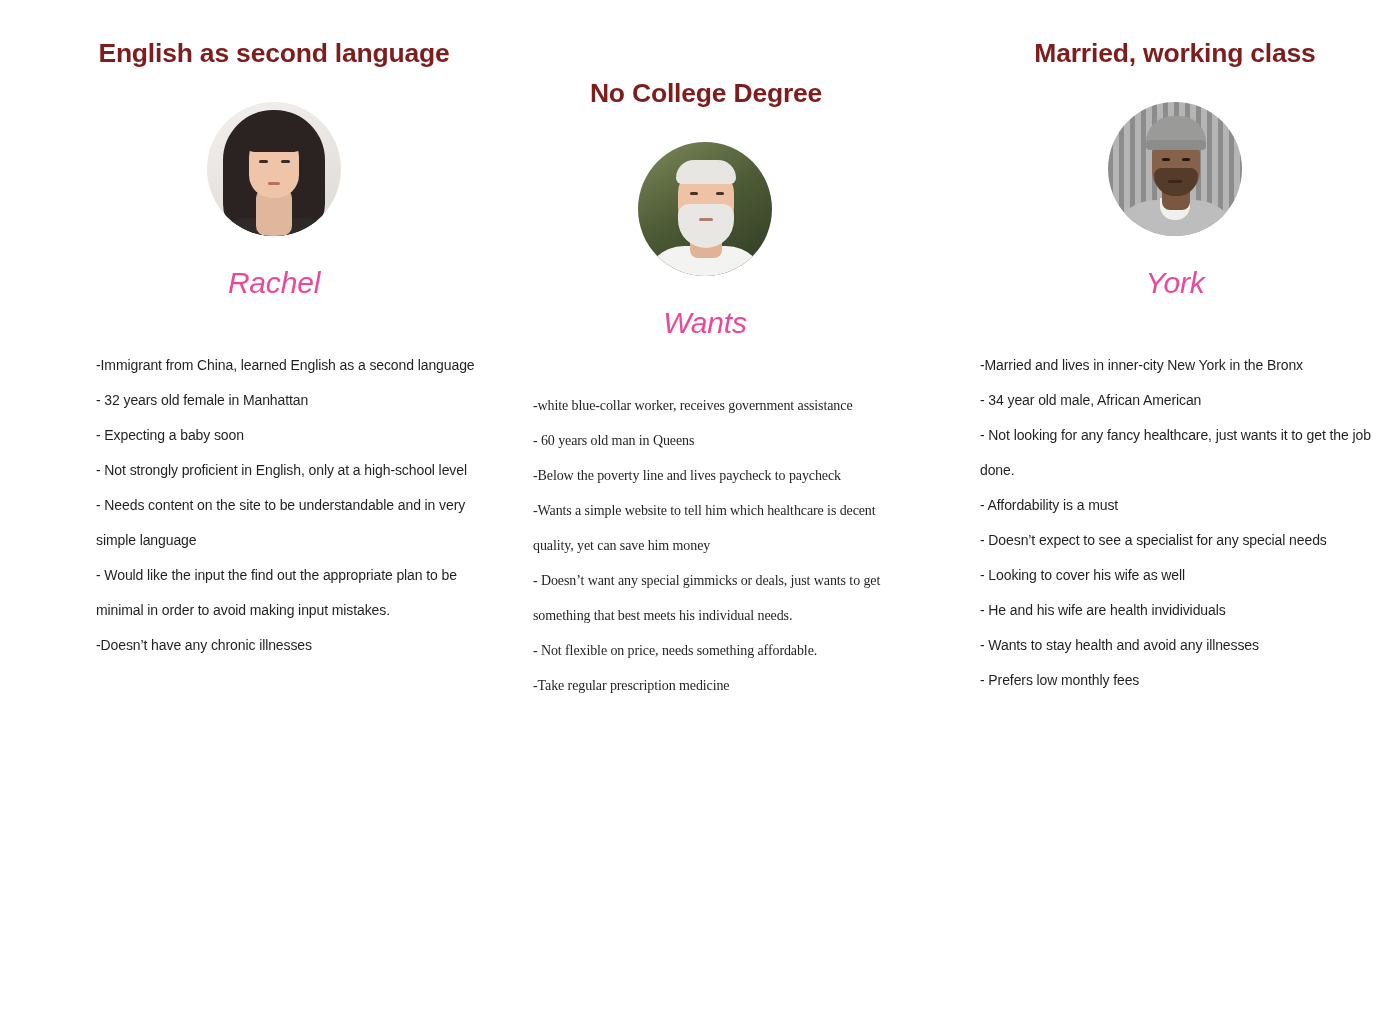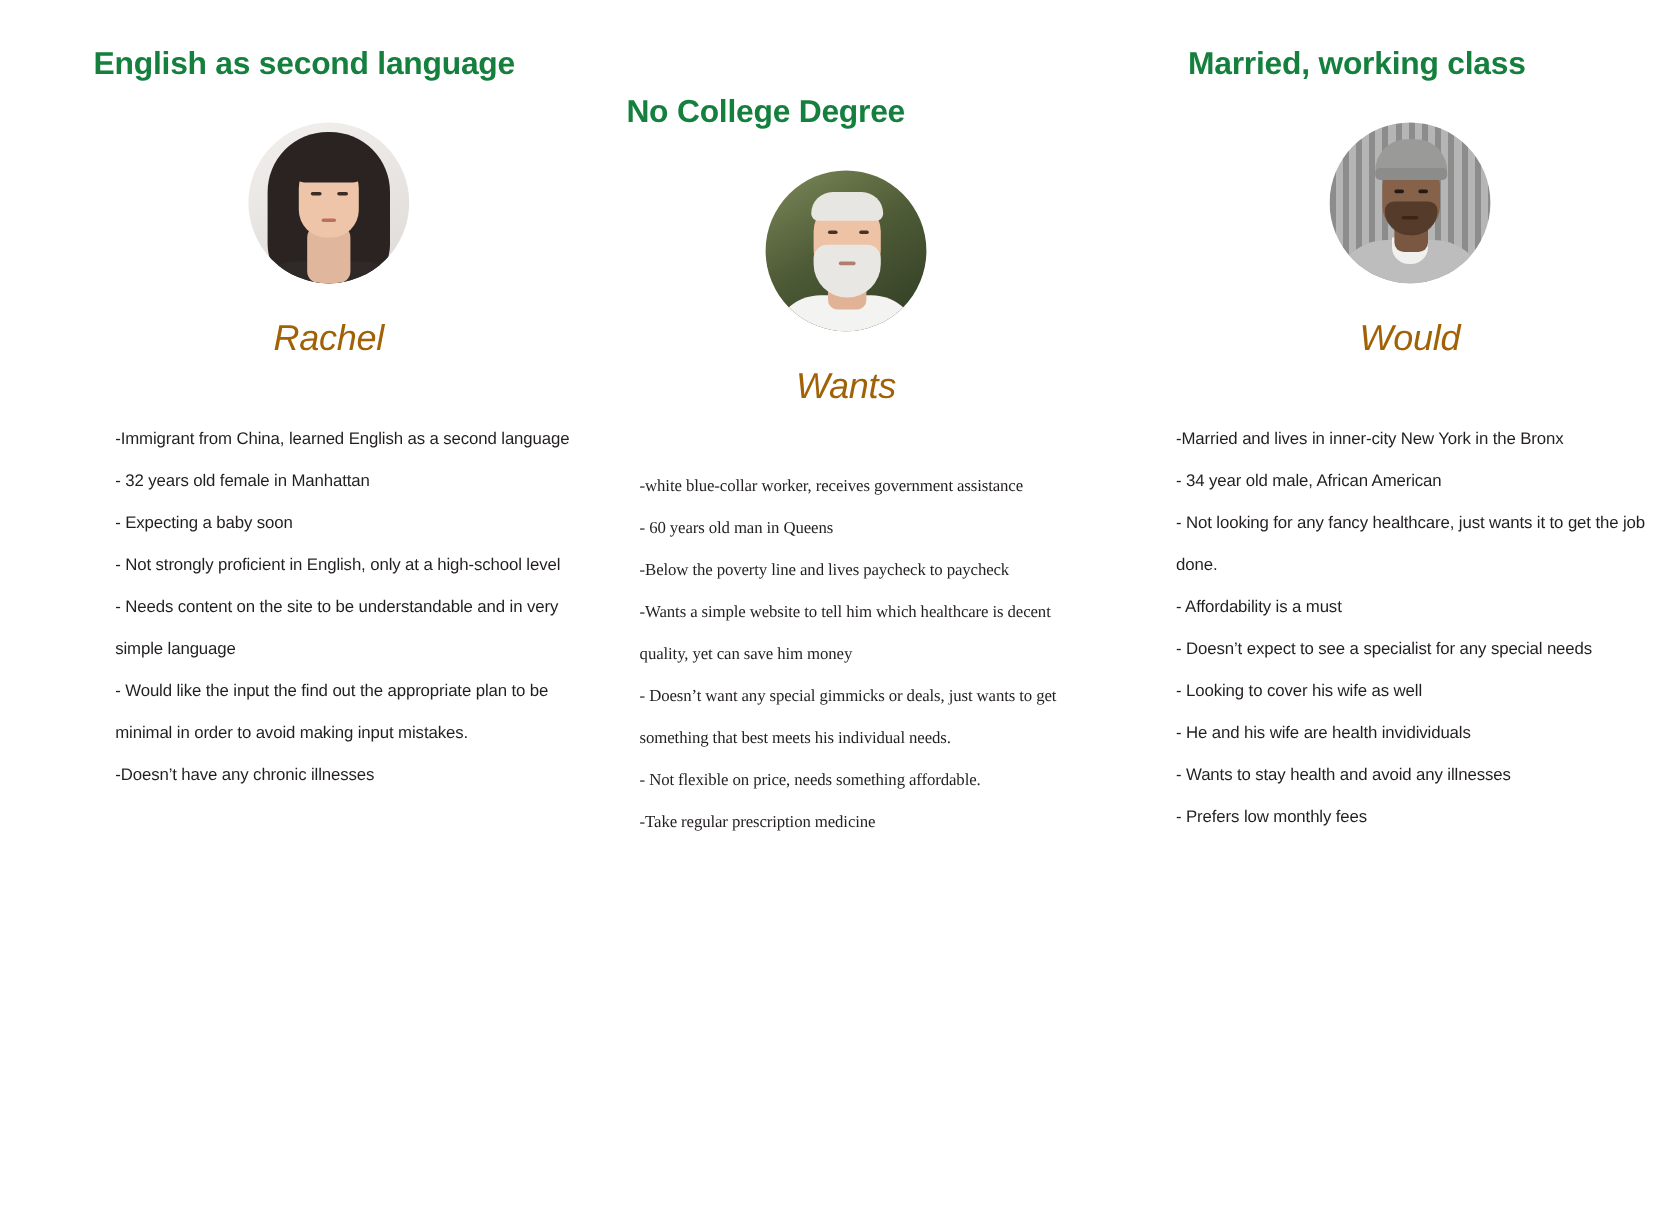--- a/index.html
+++ b/index.html
@@ -36,22 +36,22 @@
     position: relative;
   }
   .col-0 { width: 470px; padding-left: 68px; }
   .col-1 { width: 420px; padding-left: 30px; }
   .col-2 { width: 470px; padding-left: 50px; }
 
   .col-title {
     font-size: 26.5px;
     font-weight: bold;
     letter-spacing: -0.2px;
-    text-align: left;
-    color: #15803d;
+    text-align: center;
+    color: #7f1d1d;
     line-height: 1.2;
     white-space: nowrap;
   }
   .col-0 .col-title { margin-left: 10px; }
   .col-1 .col-title { margin-left: 22px; margin-top: 40px; }
   .col-2 .col-title { margin-left: 50px; }
 
   .avatar-wrap {
     display: flex;
     justify-content: center;
@@ -178,21 +178,21 @@
   .av-gary .mouth {
     position: absolute; left: 60px; top: 78px; width: 14px; height: 3px;
     background: #3a2619; border-radius: 2px;
   }
 
   .persona-name {
     margin-top: 30px;
     font-size: 30px;
     font-style: italic;
     text-align: center;
-    color: #a16207;
+    color: #ec4899;
     letter-spacing: -0.2px;
   }
   .col-0 .persona-name { margin-left: 10px; }
   .col-1 .persona-name { margin-left: 20px; }
   .col-2 .persona-name { margin-left: 50px; }
 
   .bullets {
     margin-top: 48px;
     font-size: 14px;
     line-height: 35px;
@@ -267,21 +267,21 @@
           <div class="neck"></div>
           <div class="face"></div>
           <div class="beard"></div>
           <div class="beanie"></div>
           <div class="beanie-brim"></div>
           <div class="eye-l"></div>
           <div class="eye-r"></div>
           <div class="mouth"></div>
         </div>
       </div>
-      <div class="persona-name">Would</div>
+      <div class="persona-name">York</div>
       <div class="bullets">-Married and lives in inner-city New York in the Bronx
 - 34 year old male, African American
 - Not looking for any fancy healthcare, just wants it to get the job done.
 - Affordability is a must
 - Doesn’t expect to see a specialist for any special needs
 - Looking to cover his wife as well
 - He and his wife are health invidividuals
 - Wants to stay health and avoid any illnesses
 - Prefers low monthly fees</div>
     </div>

